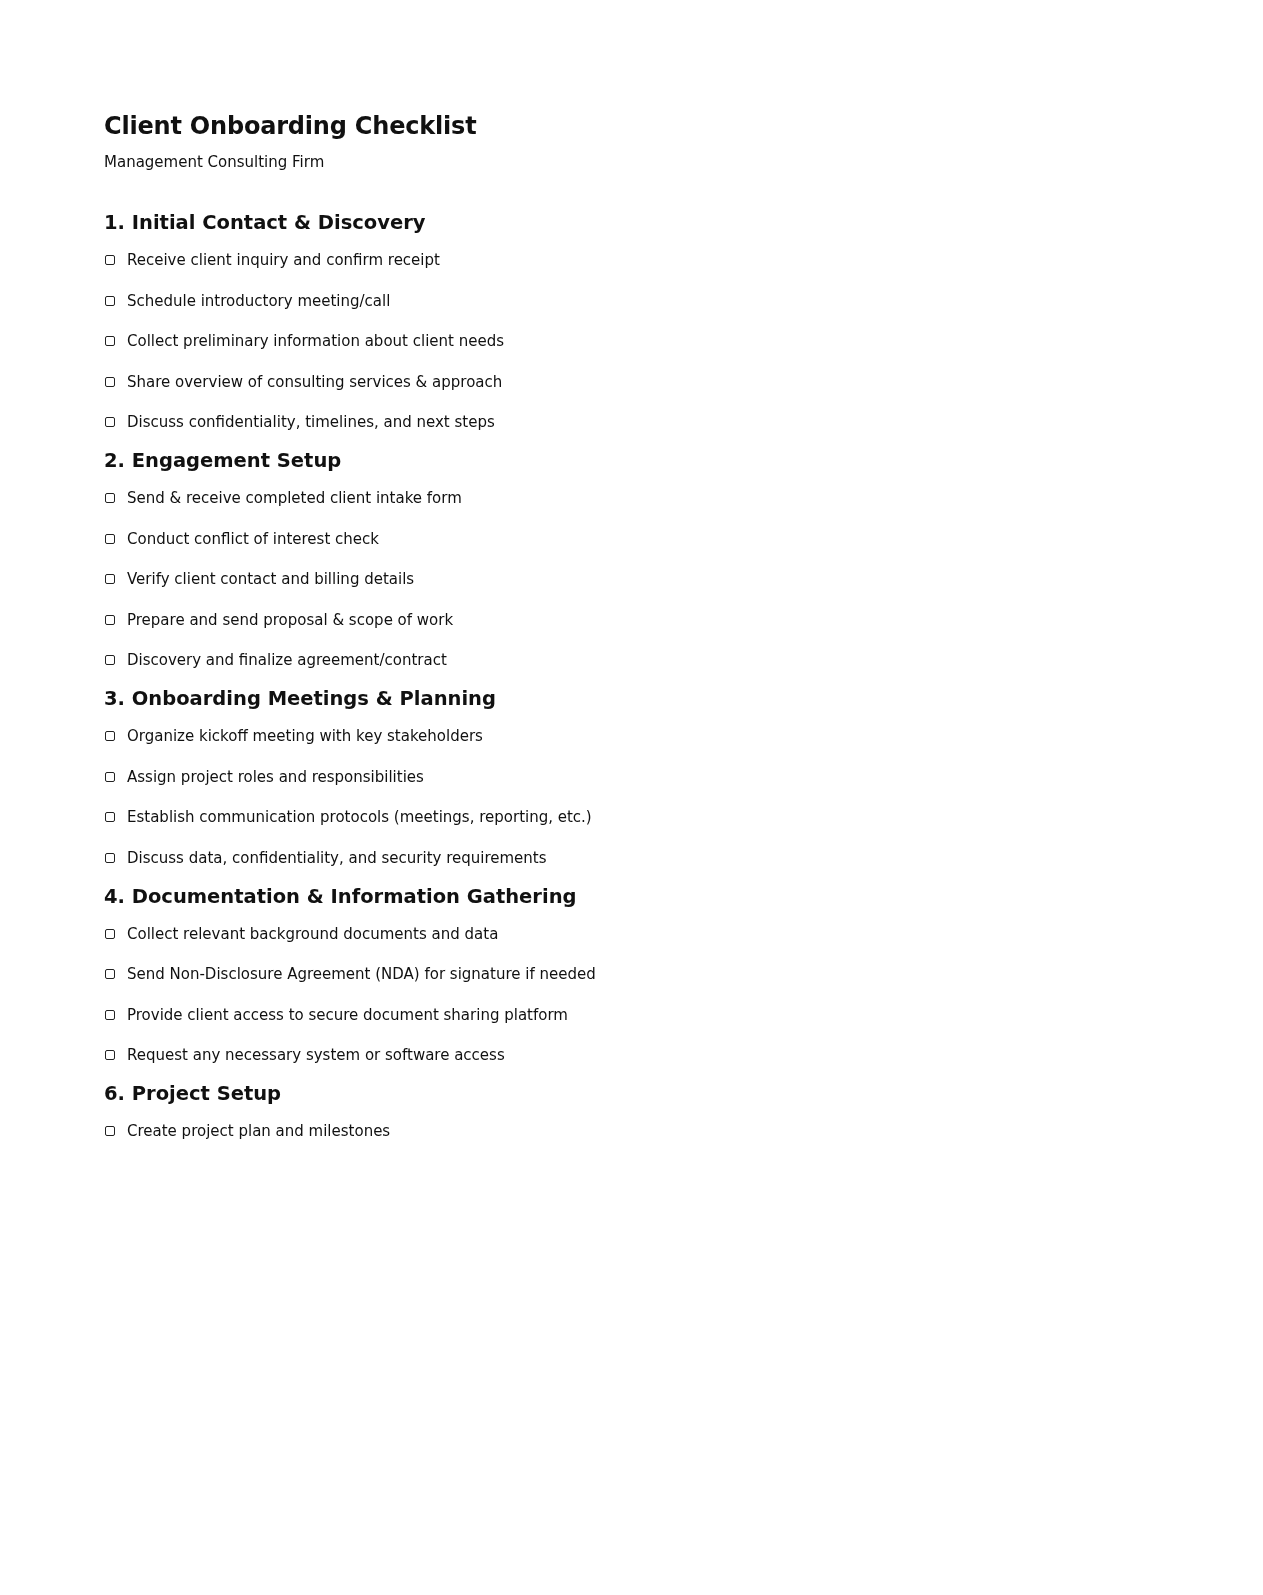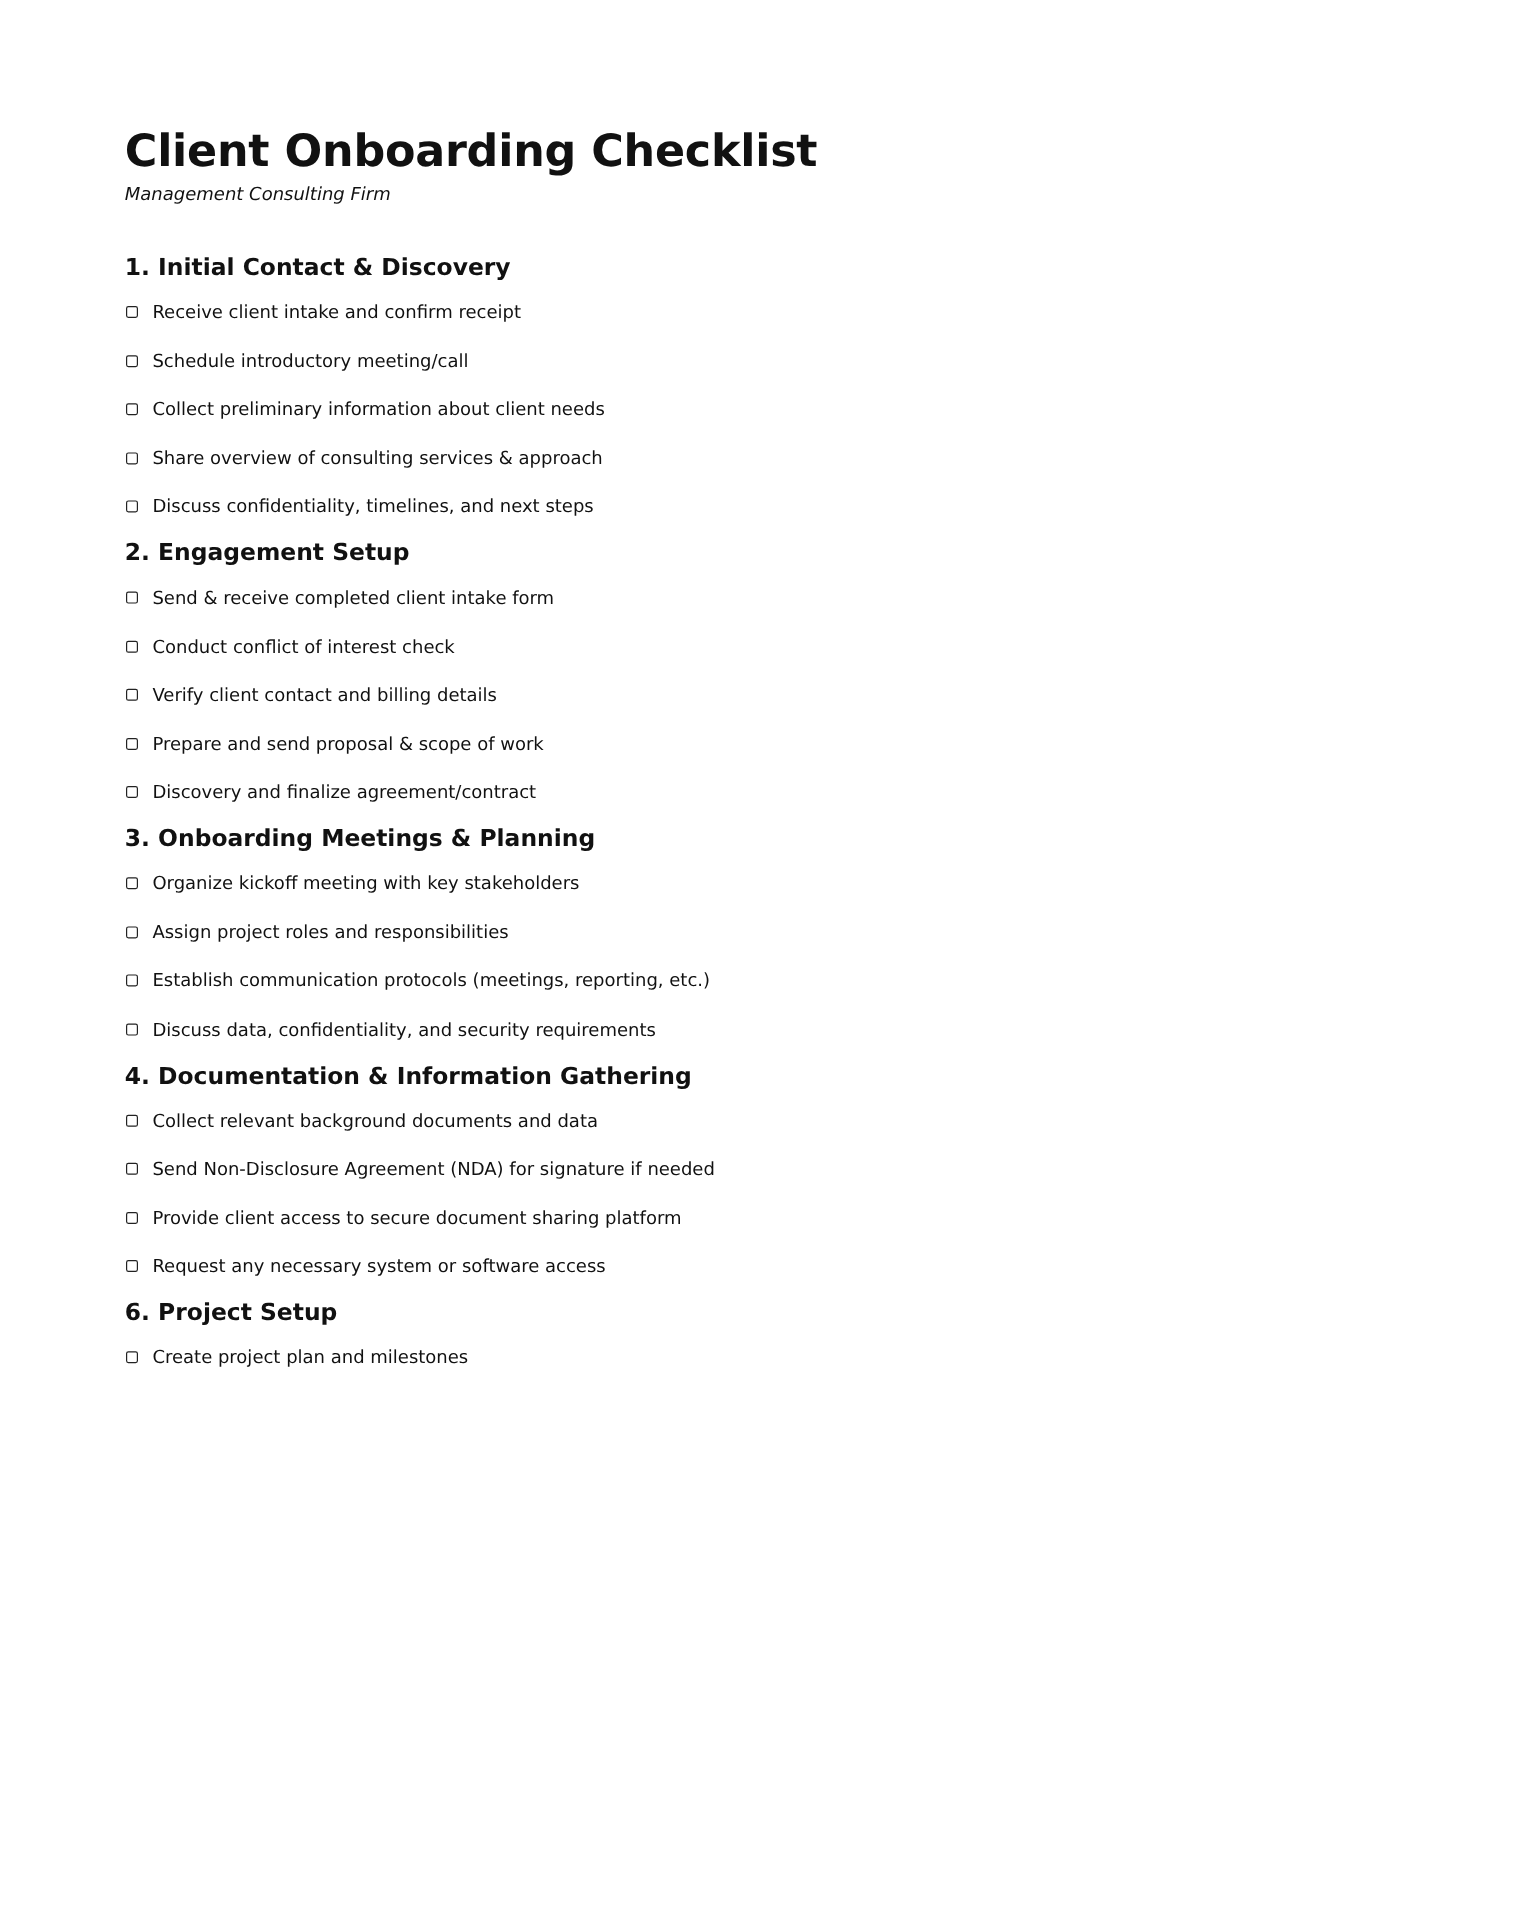--- a/index.html
+++ b/index.html
@@ -15,31 +15,30 @@
       color: #111111;
       overflow: hidden;
     }
     .page {
       position: absolute;
       left: 104px;
       top: 106px;
       width: 1000px;
     }
     .title {
-      font-size: 37px;
+      font-size: 24px;
       font-weight: bold;
       margin: 0;
       line-height: 40px;
       letter-spacing: -0.2px;
     }
     .subtitle {
       font-size: 15px;
       margin: 6px 0 0 0;
       line-height: 20px;
-      font-style: italic;
     }
     .section {
       margin-top: 16px;
     }
     .section:first-of-type {
       margin-top: 38px;
     }
     .section-heading {
       font-size: 19.5px;
       font-weight: bold;
@@ -82,21 +81,21 @@
 
 <div class="page">
   <h1 class="title">Client Onboarding Checklist</h1>
   <p class="subtitle">Management Consulting Firm</p>
 
   <div class="section">
     <h2 class="section-heading">1. Initial Contact &amp; Discovery</h2>
     <ul class="items">
       <li class="item">
           <span class="checkbox"></span>
-          <span class="item-label">Receive client intake and confirm receipt</span>
+          <span class="item-label">Receive client inquiry and confirm receipt</span>
         </li>
       <li class="item">
           <span class="checkbox"></span>
           <span class="item-label">Schedule introductory meeting/call</span>
         </li>
       <li class="item">
           <span class="checkbox"></span>
           <span class="item-label">Collect preliminary information about client needs</span>
         </li>
       <li class="item">

